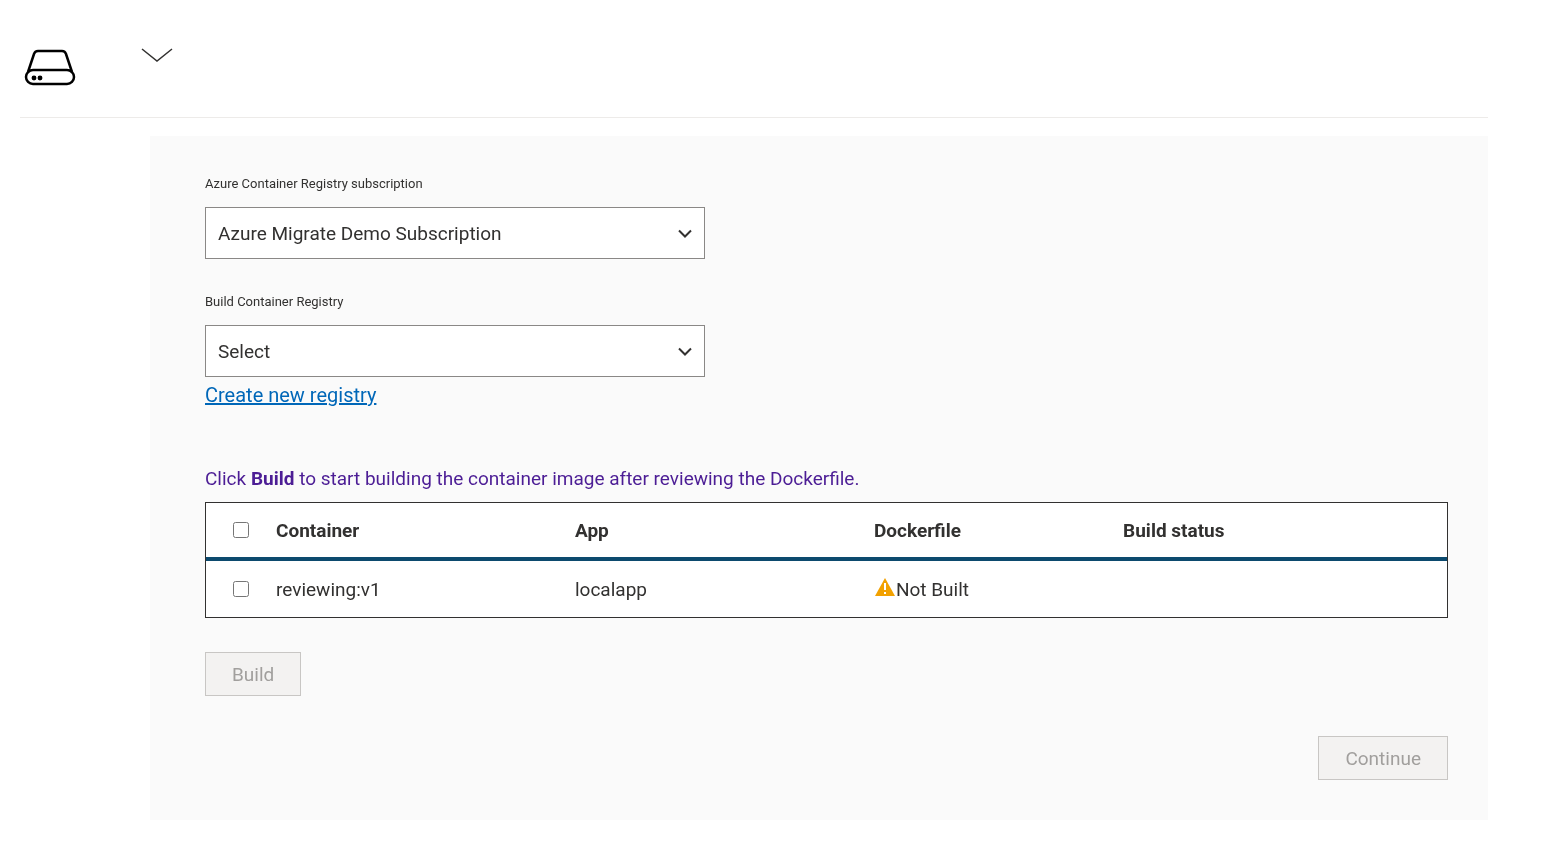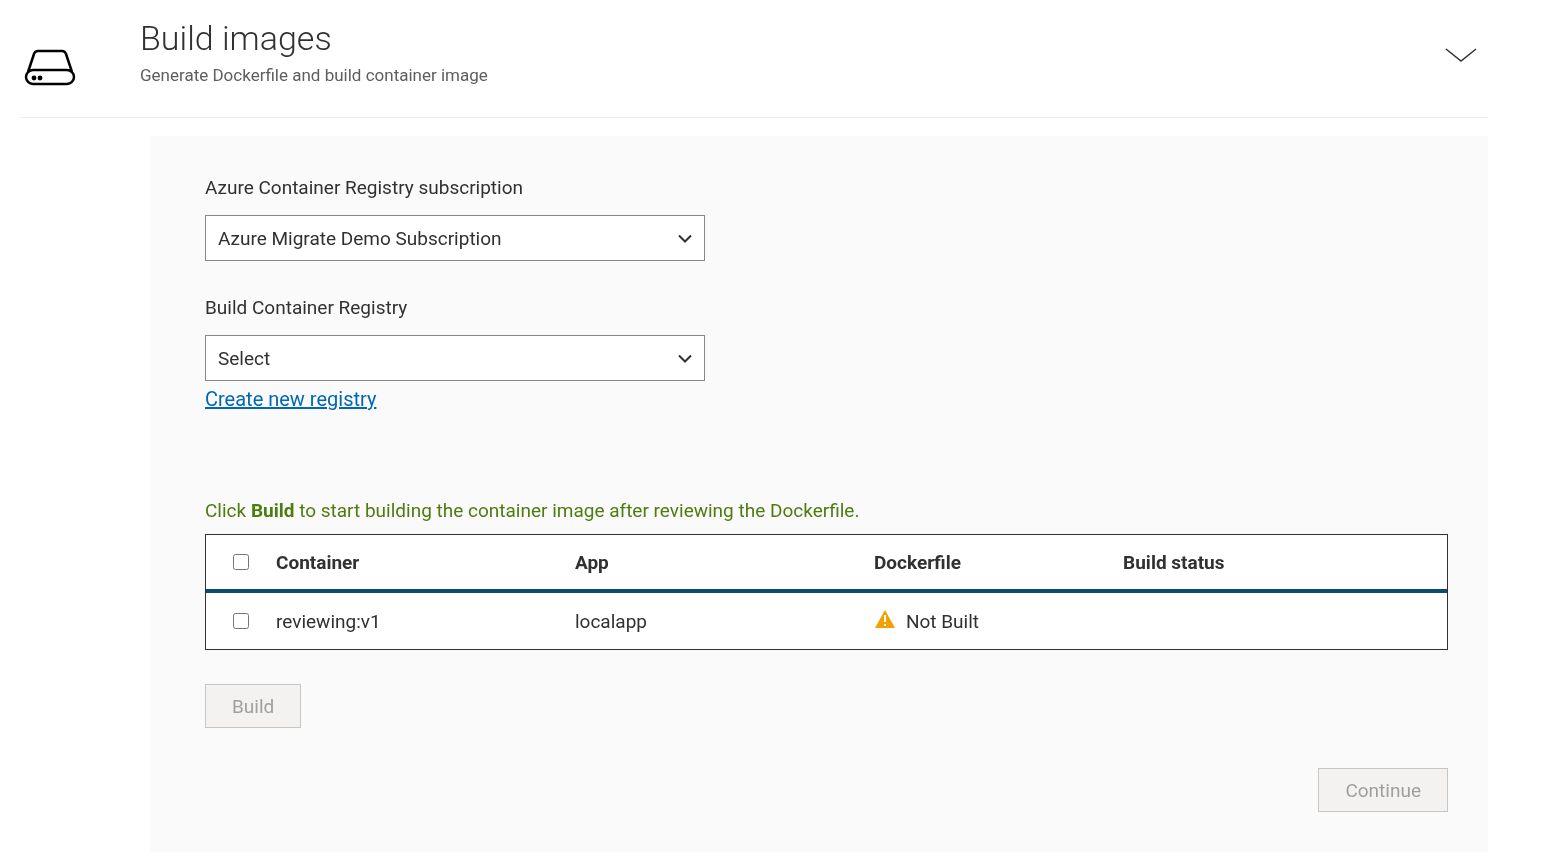--- a/index.html
+++ b/index.html
@@ -42,33 +42,33 @@
       margin-top: 25px;
       padding-right: 10px;
     }
     .content-panel {
       background: #fafafa;
       margin-left: 130px;
       margin-top: 18px;
       padding: 40px 40px 40px 55px;
     }
     .form-label {
-      font-size: 19px;
+      font-size: 13px;
       color: #323130;
       margin-bottom: 16px;
     }
     .select-wrap {
       position: relative;
       width: 500px;
       margin-bottom: 35px;
     }
     .select-wrap.tight { margin-bottom: 6px; }
     .select-control {
       width: 100%;
-      height: 46px;
+      height: 52px;
       border: 1px solid #8a8886;
       background: #ffffff;
       font-size: 19px;
       color: #323130;
       padding: 0 40px 0 12px;
       appearance: none;
       -webkit-appearance: none;
       cursor: pointer;
       font-family: inherit;
     }
@@ -80,22 +80,22 @@
       pointer-events: none;
     }
     .link {
       color: #0067b8;
       text-decoration: underline;
       font-size: 20px;
       cursor: pointer;
     }
     .instruction {
       font-size: 19px;
-      color: #4d7c0f;
-      margin-top: 88px;
+      color: #4c1d95;
+      margin-top: 60px;
       margin-bottom: 12px;
     }
     .instruction b { font-weight: 700; }
     .table {
       border: 1px solid #323130;
       background: #ffffff;
       width: 100%;
     }
     .thead, .trow {
       display: grid;
@@ -121,21 +121,20 @@
       justify-content: center;
     }
     .checkbox-cell input[type=checkbox] {
       width: 16px;
       height: 16px;
       cursor: pointer;
     }
     .status-cell {
       display: flex;
       align-items: center;
-      gap: 10px;
     }
     .btn {
       height: 44px;
       padding: 0 26px;
       border: 1px solid #c8c6c4;
       background: #f3f2f1;
       color: #a19f9d;
       font-size: 19px;
       font-family: inherit;
       cursor: pointer;
@@ -154,24 +153,20 @@
 
 <div class="page">
   <div class="header-row">
     <div class="header-icon">
       <svg width="60" height="45" viewBox="0 0 60 45" fill="none" stroke="#000" stroke-width="2.5">
         <path d="M 8 28 L 14 10 C 14.6 8 16 7 18 7 L 42 7 C 44 7 45.4 8 46 10 L 52 28" stroke-linejoin="round"></path>
         <rect x="6" y="26" width="48" height="14" rx="7"></rect>
         <circle cx="14" cy="34" r="1.2" fill="#000"></circle>
         <circle cx="20" cy="34" r="1.2" fill="#000"></circle>
       </svg>
-    </div>
-    <div class="header-titles">
-      <h1 class="header-title">Build images</h1>
-      <div class="header-subtitle">Generate Dockerfile and build container image</div>
     </div>
     <div class="header-caret">
       <svg width="34" height="20" viewBox="0 0 34 20" fill="none" stroke="#323130" stroke-width="1.5">
         <path d="M 2 4 L 17 16 L 32 4"></path>
       </svg>
     </div>
   </div>
 
   <div class="content-panel">
     <div class="form-label">Azure Container Registry subscription</div>

